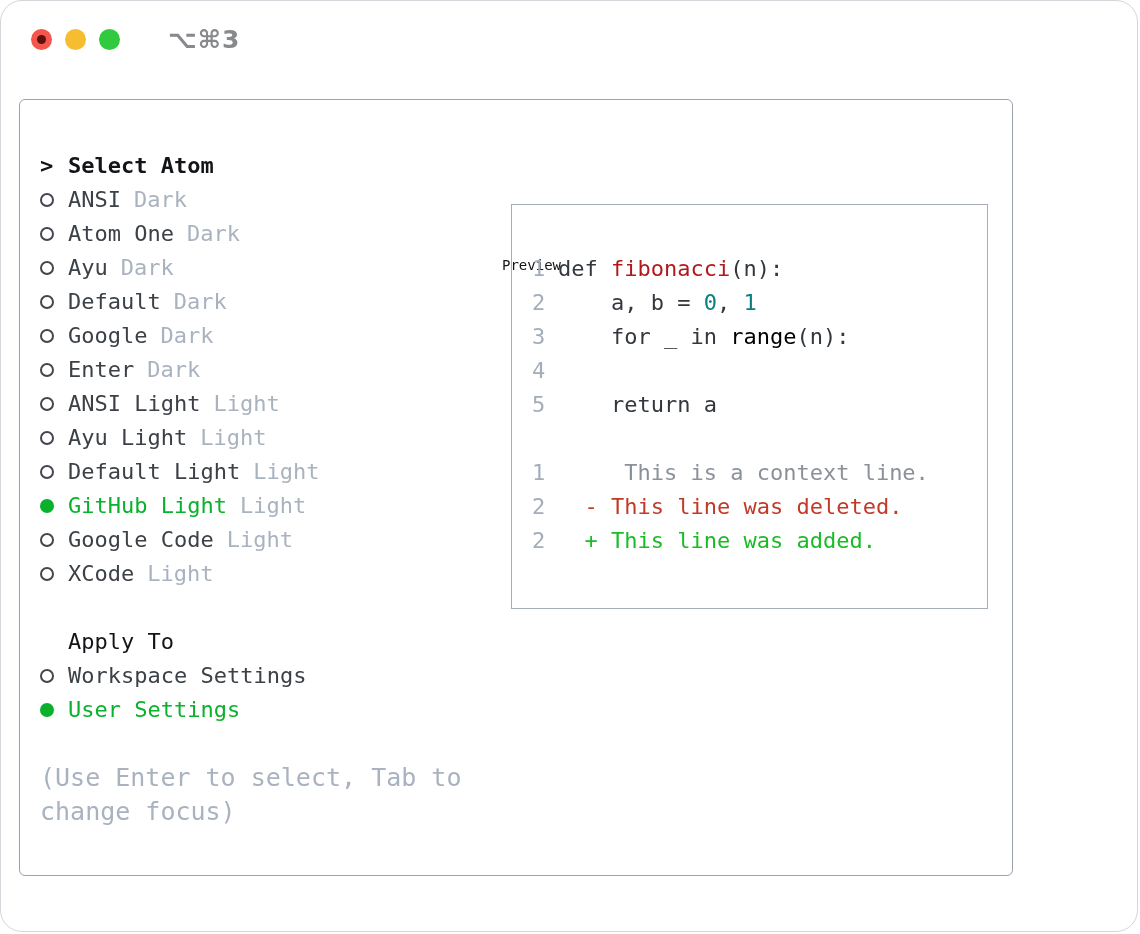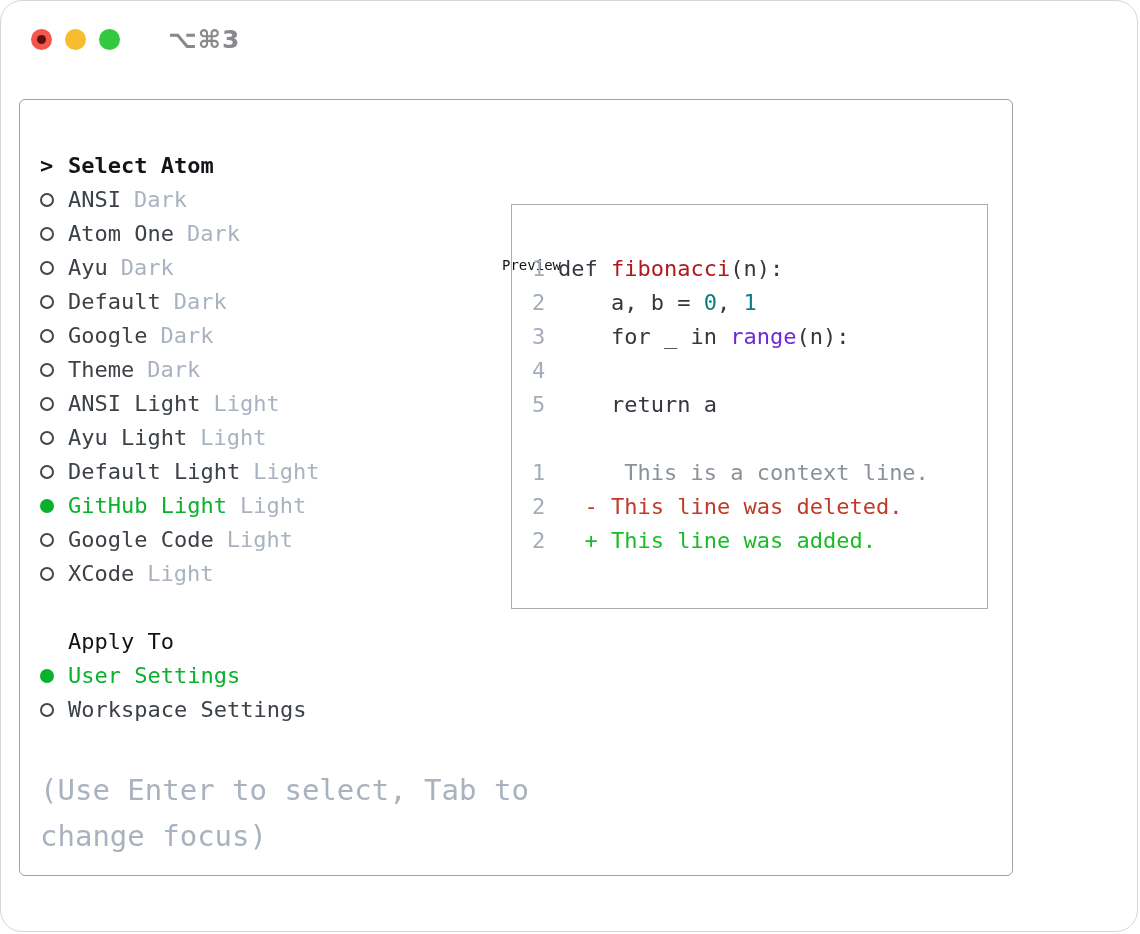--- a/index.html
+++ b/index.html
@@ -48,21 +48,21 @@
     border-radius:50%;box-sizing:border-box;
   }
   .row.selected .radio{background:var(--c-selected);border-color:var(--c-selected);}
   .row.selected .name{color:var(--c-selected);}
   .prompt{color:var(--c-header);font-weight:700;line-height:34px;}
   .name{white-space:pre;}
   .name.title{color:var(--c-header);font-weight:700;}
   .name.subtitle{color:var(--c-header);}
   .variant{color:var(--c-muted);margin-left:13px;white-space:pre;}
   .spacer{height:34px;}
-  .hint-line{height:34px;font-size:29px;line-height:34px;color:var(--c-hint);white-space:pre;margin-top:12px;}
+  .hint-line{height:34px;font-size:25px;line-height:34px;color:var(--c-hint);white-space:pre;}
   
   .preview-title{
     position:absolute;left:482px;top:148px;height:34px;font-size:14px;line-height:34px;
     font-weight:400;color:var(--c-header);
   }
   .preview-box{
     position:absolute;left:491px;top:104px;width:477px;height:405px;
     border:1.5px solid var(--c-preview-border);box-sizing:border-box;
     padding:47px 0 0 20px;overflow:hidden;
   }
@@ -123,21 +123,21 @@
             <span class="bullet">
               <span class="radio"></span>
             </span>
             <span class="name">Google</span>
             <span class="variant">Dark</span>
           </div>
           <div class="row">
             <span class="bullet">
               <span class="radio"></span>
             </span>
-            <span class="name">Theme</span>
+            <span class="name">Enter</span>
             <span class="variant">Dark</span>
           </div>
           <div class="row">
             <span class="bullet">
               <span class="radio"></span>
             </span>
             <span class="name">ANSI Light</span>
             <span class="variant">Light</span>
           </div>
           <div class="row">
@@ -178,31 +178,31 @@
         </div>
 
       <div class="spacer"></div>
 
       <div class="row">
         <span class="bullet"></span>
         <span class="name subtitle">Apply To</span>
       </div>
 
       <div id="apply-items">
+          <div class="row">
+            <span class="bullet">
+              <span class="radio"></span>
+            </span>
+            <span class="name">Workspace Settings</span>
+          </div>
           <div class="row selected">
             <span class="bullet">
               <span class="radio"></span>
             </span>
             <span class="name">User Settings</span>
-          </div>
-          <div class="row">
-            <span class="bullet">
-              <span class="radio"></span>
-            </span>
-            <span class="name">Workspace Settings</span>
           </div>
         </div>
 
       <div class="spacer"></div>
 
       <div class="hint-line">(Use Enter to select, Tab to</div>
       <div class="hint-line">change focus)</div>
     </div>
 
     <div class="preview-title">Preview</div>
@@ -212,21 +212,21 @@
           <div class="pline">
             <span class="ln">1</span>
             <span class="ptext"><span style="color: rgb(51, 56, 63); text-align: center;">def </span><span style="color: rgb(177, 25, 28);">fibonacci</span><span style="color: rgb(51, 56, 63);">(n):</span></span>
           </div>
           <div class="pline">
             <span class="ln">2</span>
             <span class="ptext"><span style="color: rgb(51, 56, 63);">    a, b = </span><span style="color: rgb(14, 125, 127);">0</span><span style="color: rgb(51, 56, 63);">, </span><span style="color: rgb(14, 125, 127);">1</span></span>
           </div>
           <div class="pline">
             <span class="ln">3</span>
-            <span class="ptext"><span style="color: rgb(51, 56, 63);">    for _ in </span><span style="color: #6d28d9;">range</span><span style="color: rgb(51, 56, 63);">(n):</span></span>
+            <span class="ptext"><span style="color: rgb(51, 56, 63);">    for _ in </span><span style="color: #000000;">range</span><span style="color: rgb(51, 56, 63);">(n):</span></span>
           </div>
           <div class="pline">
             <span class="ln">4</span>
           </div>
           <div class="pline">
             <span class="ln">5</span>
             <span class="ptext"><span style="color: rgb(51, 56, 63);">    return a</span></span>
           </div>
           <div class="pline">
             <span class="ln"></span>

